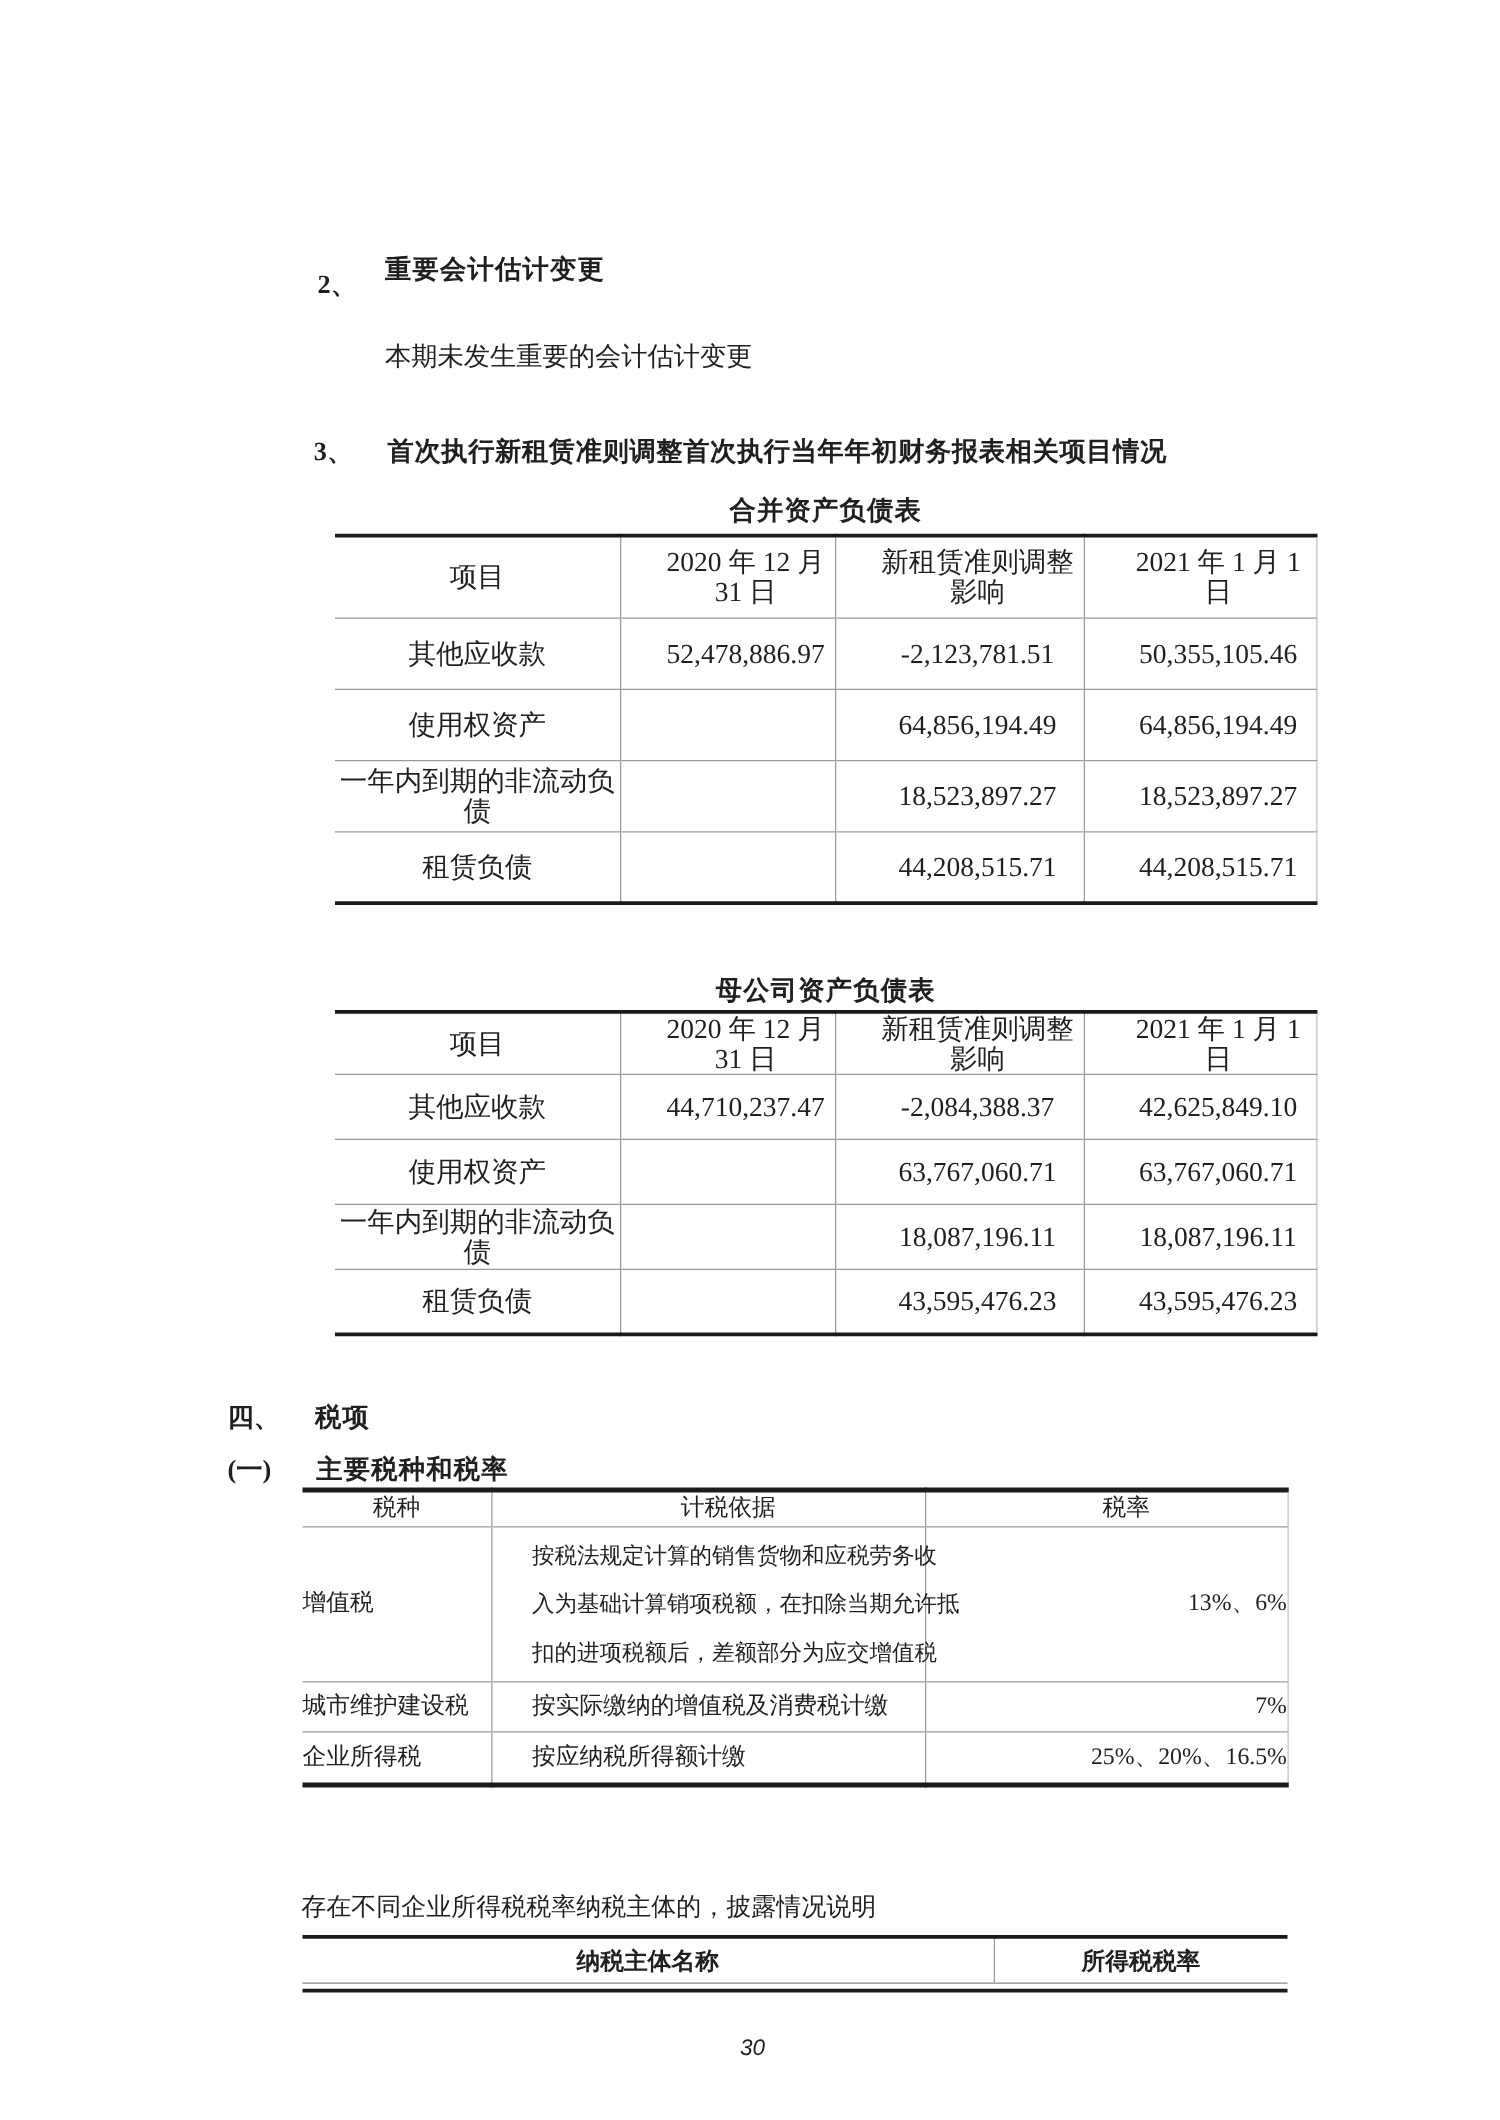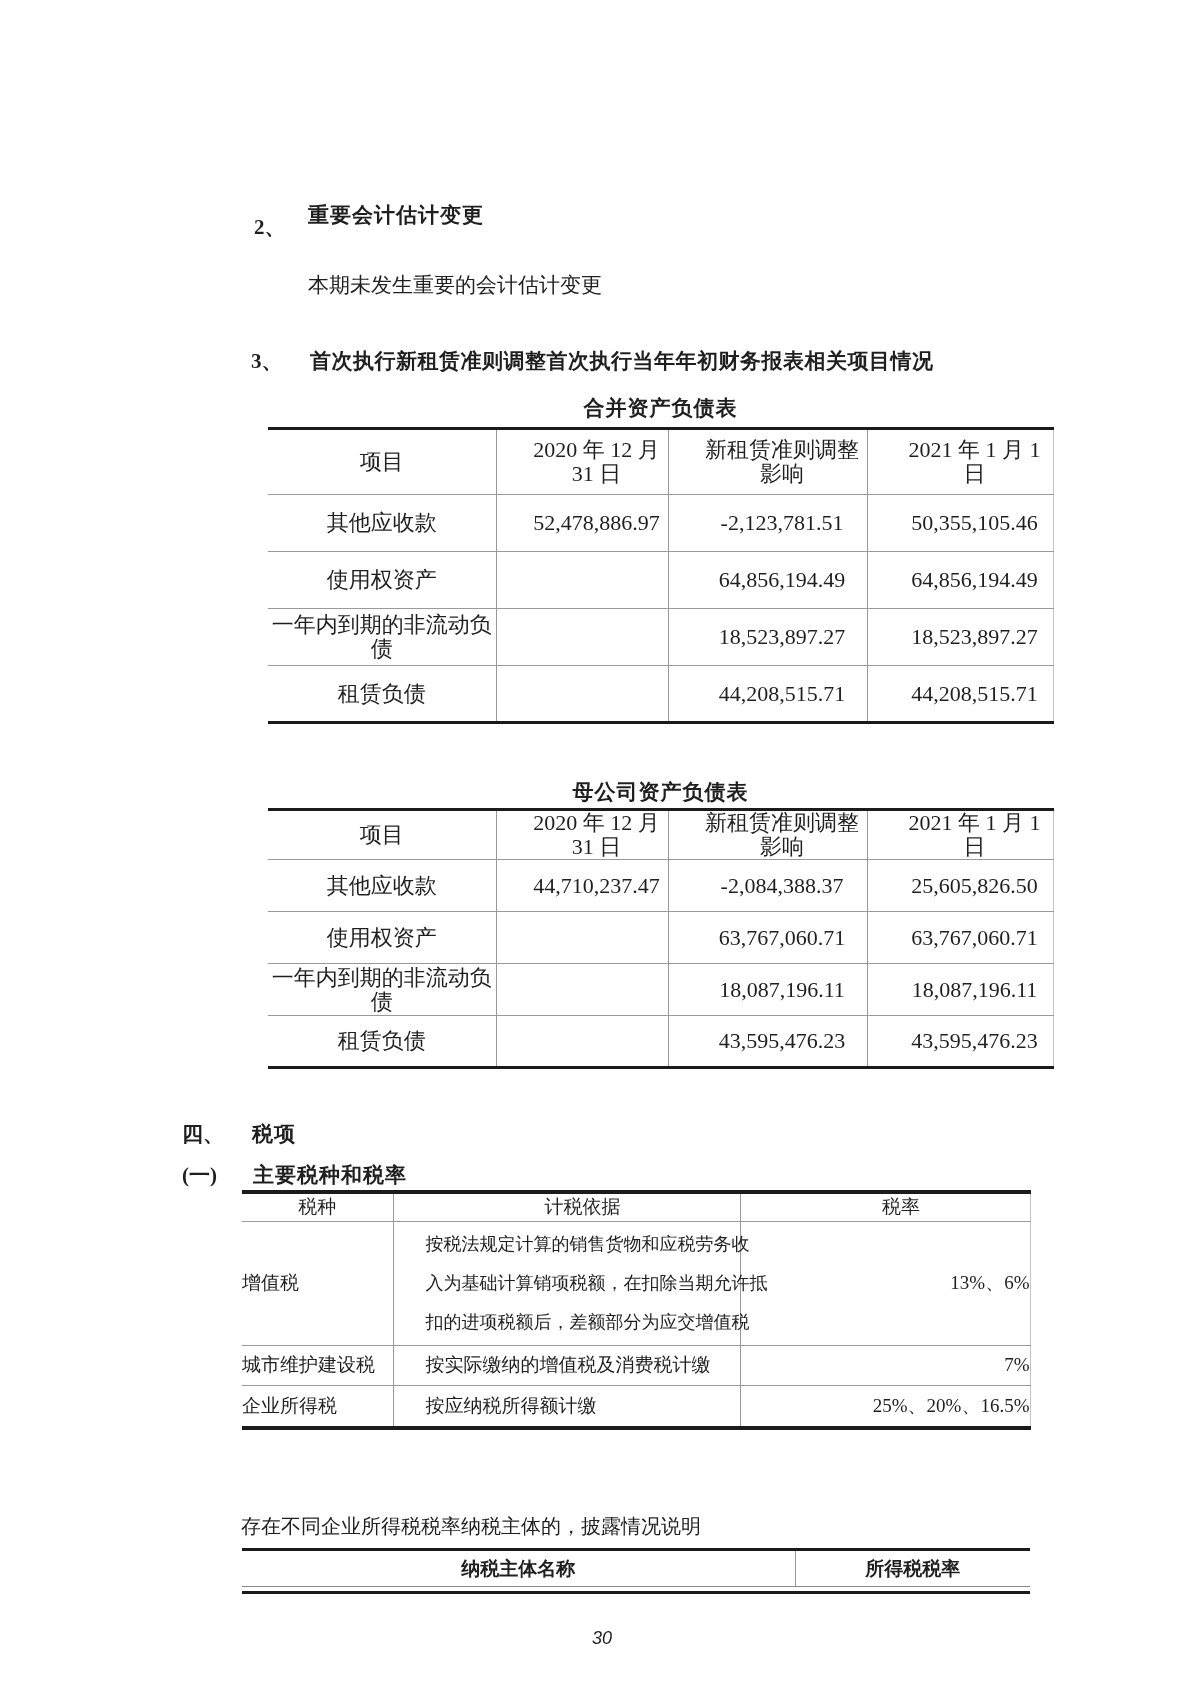--- a/index.html
+++ b/index.html
@@ -156,21 +156,21 @@
         <td>2020 年 12 月 31 日</td>
         <td>新租赁准则调整影响</td>
         <td>2021 年 1 月 1 日</td>
       </tr>
     </thead>
     <tbody>
       <tr>
         <td>其他应收款</td>
         <td>44,710,237.47</td>
         <td>-2,084,388.37</td>
-        <td>25,605,826.50</td>
+        <td>42,625,849.10</td>
       </tr>
       <tr>
         <td>使用权资产</td>
         <td></td>
         <td>63,767,060.71</td>
         <td>63,767,060.71</td>
       </tr>
       <tr>
         <td>一年内到期的非流动负债</td>
         <td></td>

